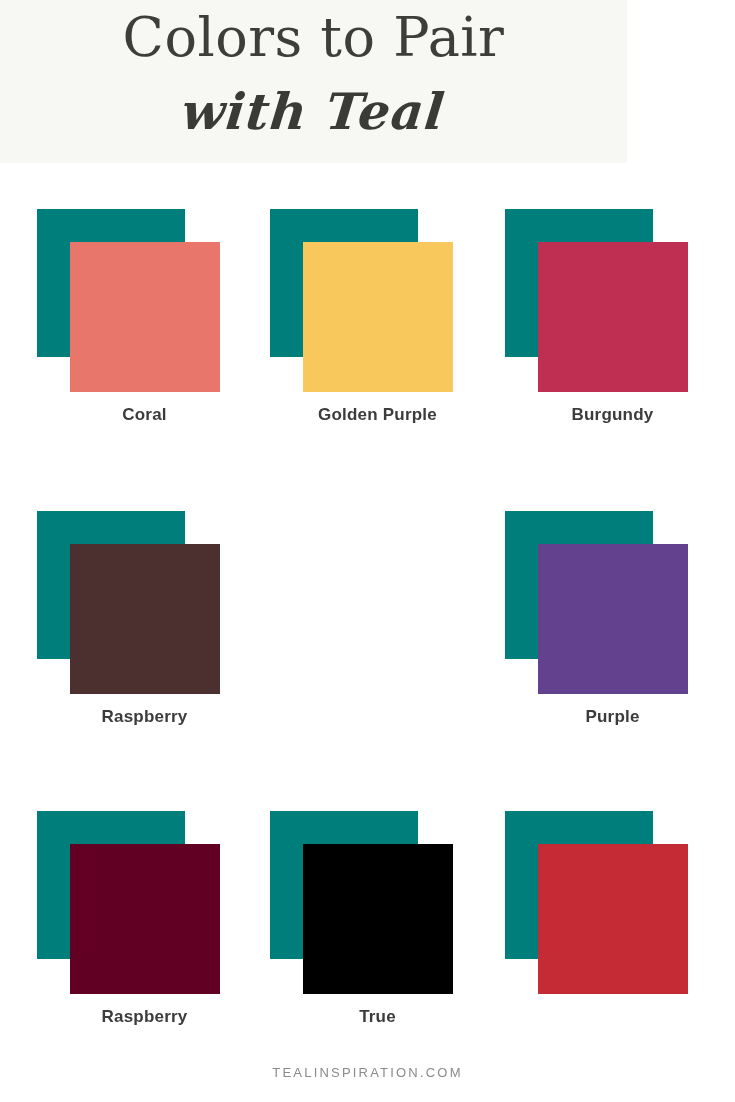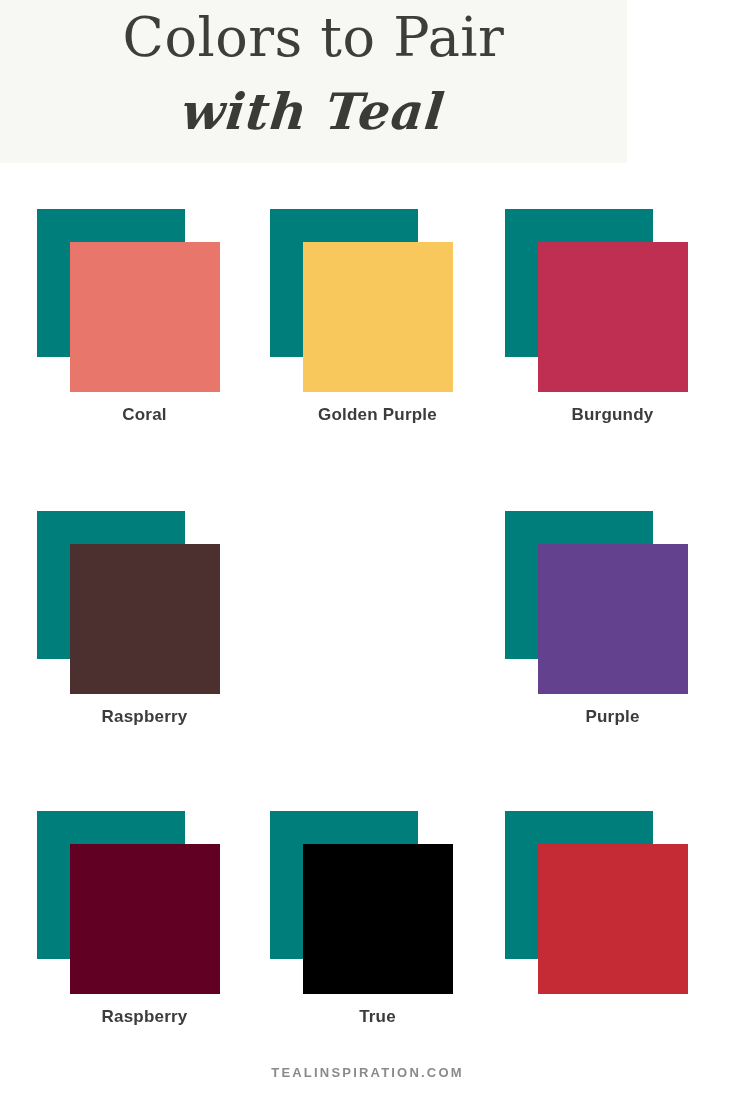--- a/index.html
+++ b/index.html
@@ -107,21 +107,20 @@
   .footer {
     position: absolute;
     bottom: 22px;
     left: 0;
     width: 735px;
     text-align: center;
     font-family: "Liberation Sans", sans-serif;
     font-size: 13px;
     letter-spacing: 2.2px;
     color: #8a8a8a;
-    font-weight: bold;
   }
 </style>
 </head>
 <body>
 
 <div class="header">
   <div class="title-main">Colors to Pair</div>
   <div class="title-script">with Teal</div>
 </div>
 

